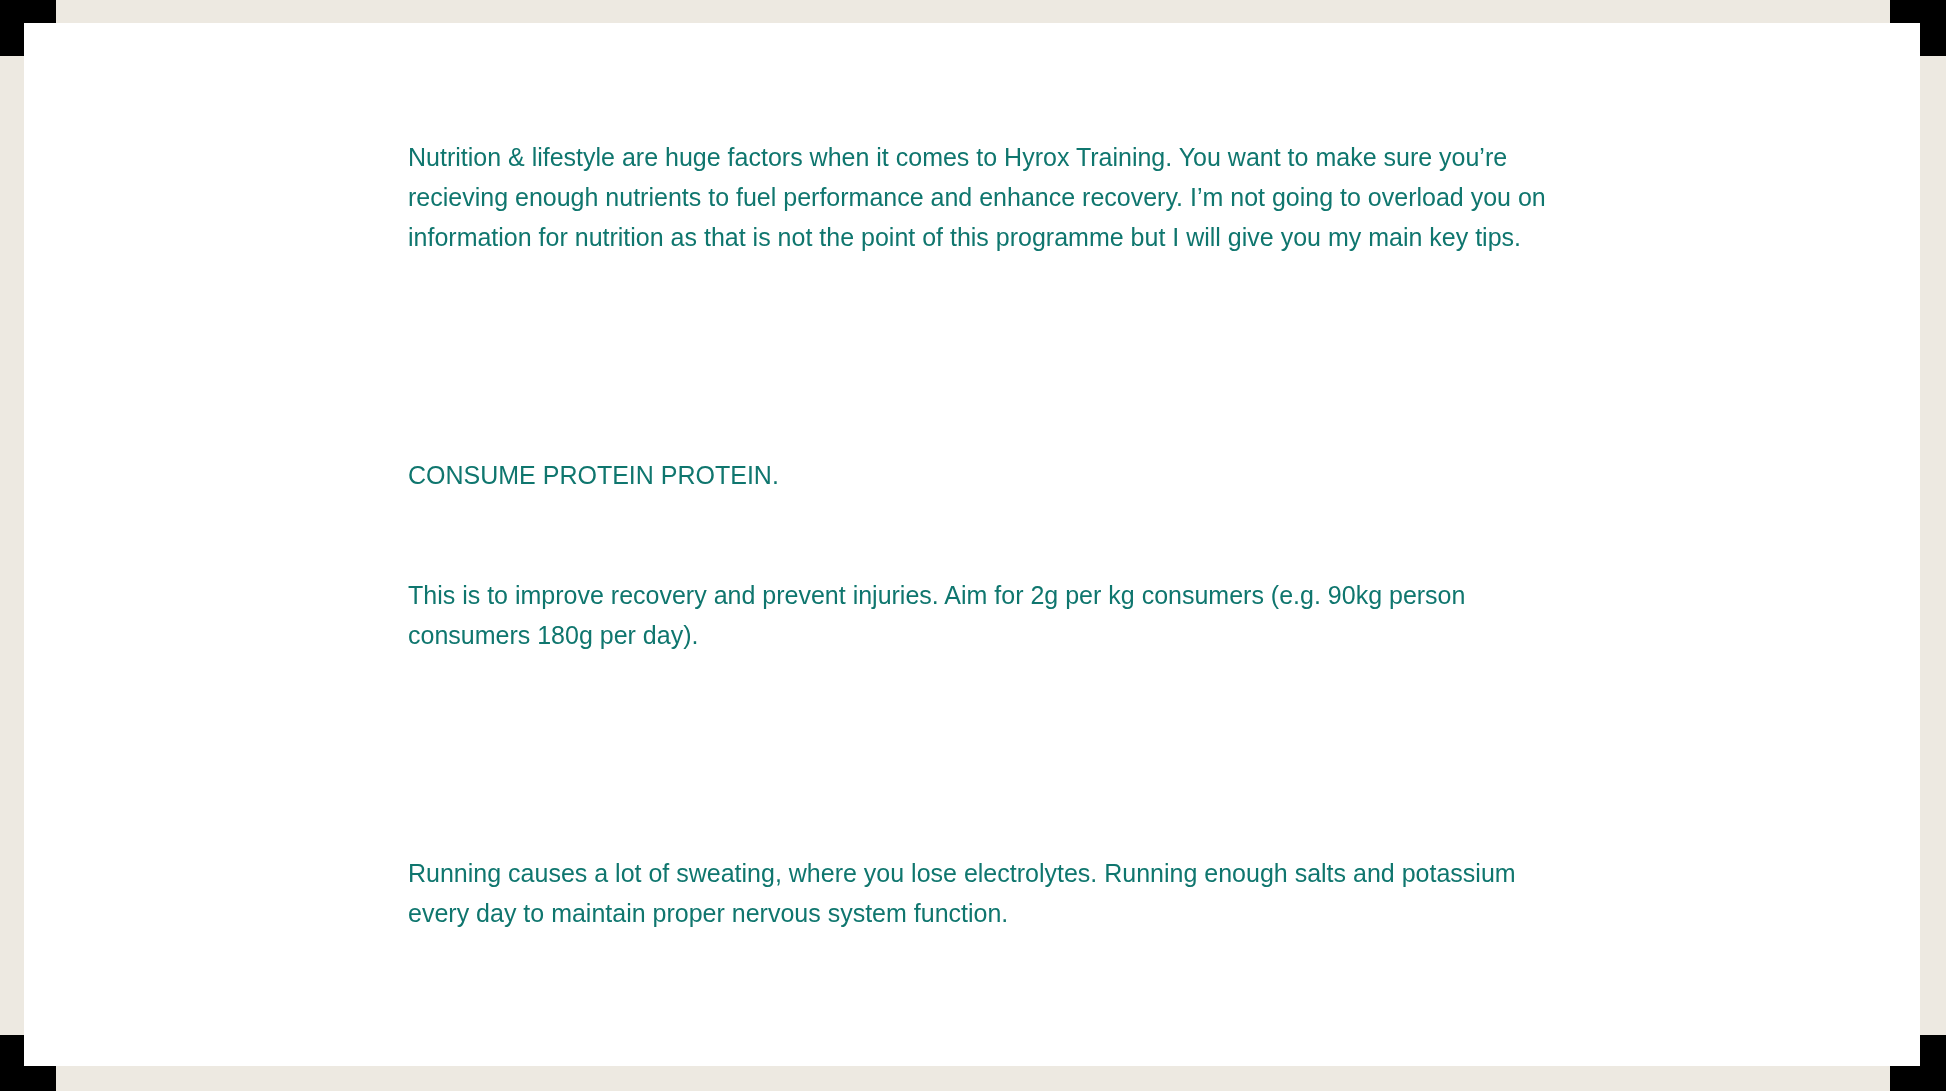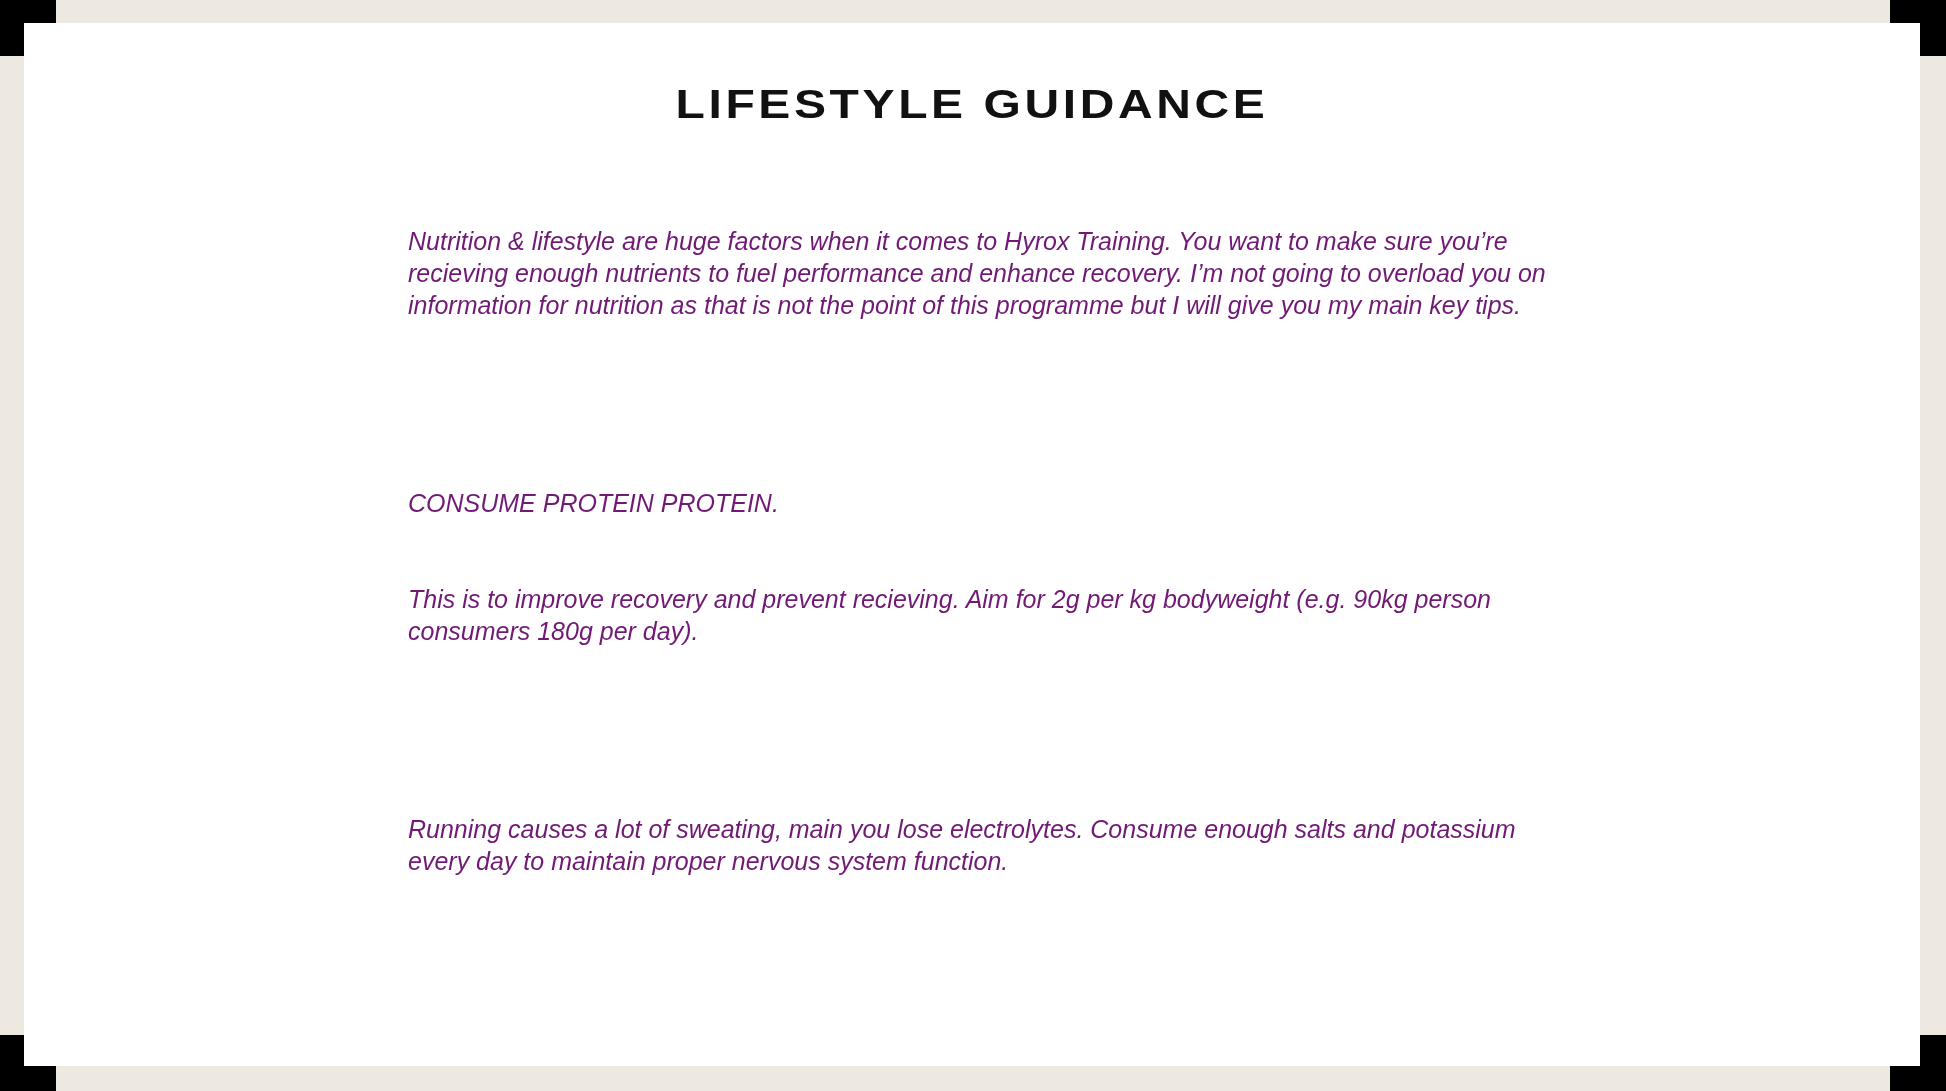--- a/index.html
+++ b/index.html
@@ -40,61 +40,57 @@
     font-size: 40px;
     font-weight: 700;
     letter-spacing: 3px;
     white-space: nowrap;
     transform: scaleX(1.2);
     transform-origin: center;
     color: #111111;
   }
   .content {
     margin: 34px 0 0 384px;
-    color: #701a75;
+    color: #0f766e;
     font-size: 25px;
-    line-height: 32px;
-    font-style: italic;
+    line-height: 40px;
   }
   .text-block {
     margin: 0 0 38px 0;
     white-space: pre;
   }
   .section-heading,
   .section-body {
     white-space: pre;
   }
 </style>
 </head>
 <body>
 
 <div class="corner-mark corner-tl"></div>
 <div class="corner-mark corner-tr"></div>
 <div class="corner-mark corner-bl"></div>
 <div class="corner-mark corner-br"></div>
 
 <div class="card">
 
-  <div class="title-row">
-    <span class="page-title">LIFESTYLE GUIDANCE</span>
-  </div>
 
   <div class="content">
 
     <div class="text-block">
       <div class="section-body">Nutrition &amp; lifestyle are huge factors when it comes to Hyrox Training. You want to make sure you’re
 recieving enough nutrients to fuel performance and enhance recovery. I’m not going to overload you on
 information for nutrition as that is not the point of this programme but I will give you my main key tips.</div>
     </div>
 
     <div class="text-block">
       <div class="section-heading">CONSUME PROTEIN PROTEIN.</div>
-      <div class="section-body">This is to improve recovery and prevent recieving. Aim for 2g per kg bodyweight (e.g. 90kg person
+      <div class="section-body">This is to improve recovery and prevent injuries. Aim for 2g per kg consumers (e.g. 90kg person
 consumers 180g per day).</div>
     </div>
 
     <div class="text-block">
-      <div class="section-body">Running causes a lot of sweating, main you lose electrolytes. Consume enough salts and potassium
+      <div class="section-body">Running causes a lot of sweating, where you lose electrolytes. Running enough salts and potassium
 every day to maintain proper nervous system function.</div>
     </div>
 
   </div>
 </div>
 
 </body></html>

